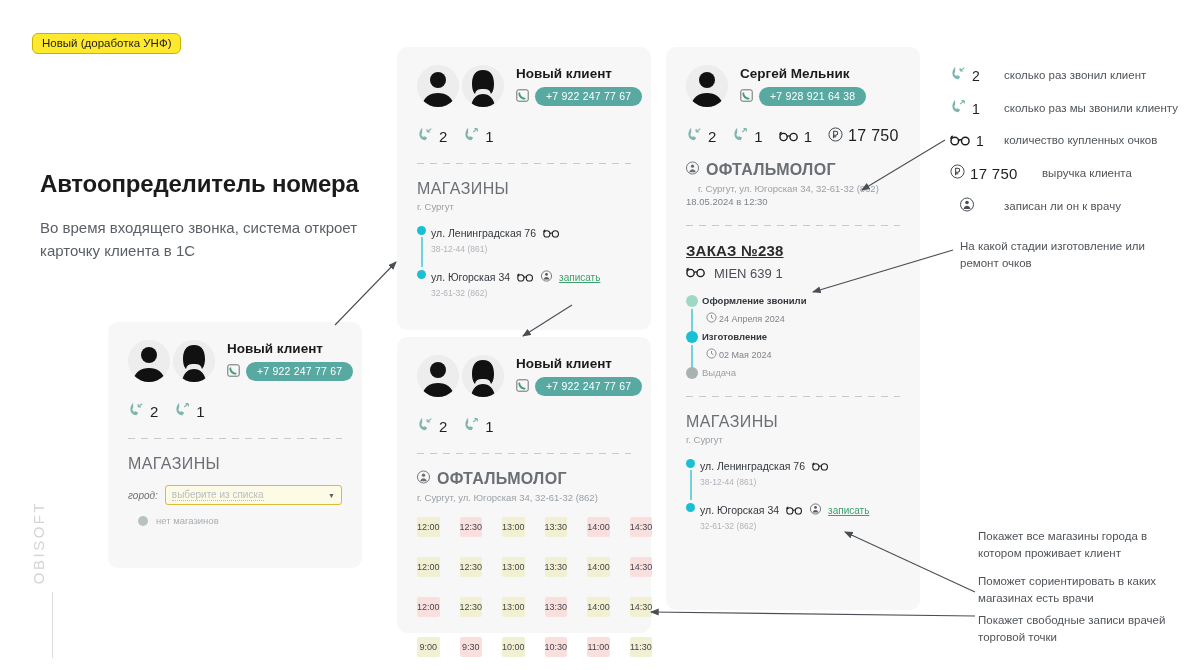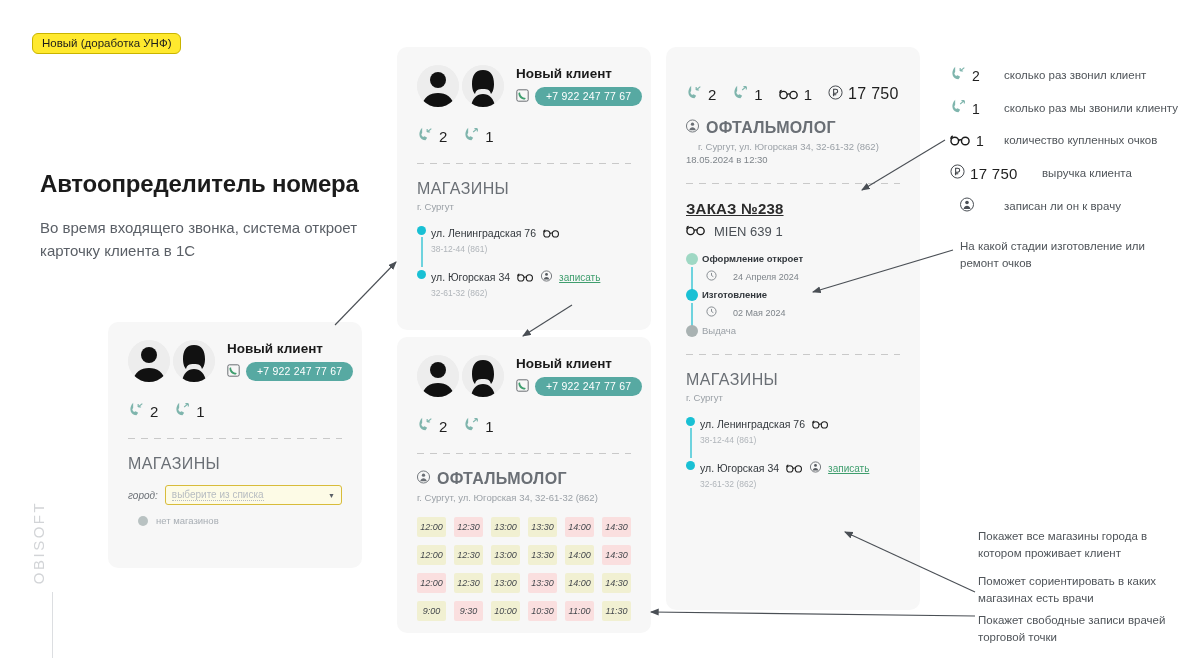--- a/index.html
+++ b/index.html
@@ -102,41 +102,41 @@
   .empty-row{ display:flex; align-items:center; gap:8px; margin-top:10px; padding-left:10px; }
   .empty-dot{ width:10px; height:10px; border-radius:50%; background:#b9c2c2; }
   .empty-text{ font-size:9.5px; color:#a8aeb4; }
 
   
   .doc-title{ display:flex; align-items:center; gap:7px; margin-top:16px; font-size:16px; color:#6a6f75; letter-spacing:.3px;font-weight:bold; }
   .doc-sub{ font-size:9.5px; color:#9aa0a6; margin-top:4px; }
   .doc-sub2{ font-size:9.5px; color:#7e848a; margin-top:2px; }
 
   
-  .slots{ display:grid; grid-template-columns:repeat(6,1fr); gap:8px; margin-top:14px;font-style:italic; }
+  .slots{ display:grid; grid-template-columns:repeat(6,1fr); gap:20px; margin-top:14px; }
   .slot{
     height:20px; display:flex; align-items:center; justify-content:center;
     font-size:9px; color:#44484d; border-radius:2px;
   }
   .slot.y{ background:#f1f0d2; }
   .slot.p{ background:#fadfdf; }
 
   
   .order-title{ margin-top:16px; font-size:15px; font-weight:bold; color:#2b2b2b; text-decoration:underline; letter-spacing:.2px; }
   .order-model{ display:flex; align-items:center; gap:8px; margin-top:7px; font-size:13px; color:#4a4f55; }
   .timeline{ margin-top:14px; padding-left:16px; position:relative; }
   .tl-step{ position:relative; margin-bottom:6px; }
   .tl-dot{ position:absolute; left:-16px; top:0px; width:12px; height:12px; border-radius:50%; }
   .tl-dot.done{ background:#9fd8c4; }
   .tl-dot.active{ background:#19c0d4; }
   .tl-dot.todo{ background:#a9b2b2; }
   .tl-rail{ position:absolute; left:-11px; top:14px; width:1.5px; height:28px; background:#6ed3de; }
   .tl-label{ font-size:9.5px; font-weight:bold; color:#33383d; }
   .tl-label.muted{ font-weight:normal; color:#9aa0a6; }
-  .tl-date{ display:flex; align-items:center; gap:16px; margin:6px 0 0 4px; font-size:9px; color:#7e848a; }
+  .tl-date{ display:flex; align-items:center; gap:2px; margin:6px 0 0 4px; font-size:9px; color:#7e848a; }
 
   
   .legend{ left:950px; top:66px; width:250px; }
   .legend-row{ display:flex; align-items:center; margin-bottom:14px; }
   .legend-ico{ width:54px; display:flex; align-items:center; gap:5px; justify-content:flex-start; }
   .legend-ico .num{ font-size:14px; color:#1f1f1f; }
   .legend-ico.wide{ width:92px; }
   .legend-ico.wide .num{ font-size:15px; letter-spacing:.3px; }
   .legend-txt{ font-size:11.5px; color:#4f5459; line-height:1.35; }
 
@@ -431,20 +431,43 @@
         <div class="slot y">10:00</div>
         <div class="slot p">10:30</div>
         <div class="slot p">11:00</div>
         <div class="slot y">11:30</div>
       </div>
   </div>
 </div>
 
 <div class="abs card" id="card-client">
   <div class="card-pad">
+    <div class="client-head">
+      <div class="avatars">
+        <div class="avatar">
+          <svg width="42" height="42" viewBox="0 0 42 42">
+              <circle cx="21" cy="21" r="21" fill="#ededed"></circle>
+              <circle cx="21" cy="15" r="8" fill="#111"></circle>
+              <path d="M5 42c1-10 8-14 16-14s15 4 16 14z" fill="#111"></path>
+            </svg>
+        </div>
+      </div>
+      <div class="client-info">
+        <div class="client-name">Сергей Мельник</div>
+        <div class="phone-row">
+          <span>
+            <svg width="13" height="13" viewBox="0 0 16 16">
+                <rect x="1" y="1" width="14" height="14" rx="2" fill="none" stroke="#4a4f55" stroke-width="1"></rect>
+                <path d="M5 4c0 4 3 7 7 7l-1 2c-5 0-8-3-8-8z" fill="#3f9e6e"></path>
+              </svg>
+          </span>
+          <span class="phone-pill">+7 928 921 64 38</span>
+        </div>
+      </div>
+    </div>
 
     <div class="stats">
       <div class="stat">
         <span>
           <svg width="17" height="15" viewBox="0 0 20 18">
               <path d="M6 1C3 4 2 8 3 11c1 3 4 5 7 5l2-3-3-2-2 1c-1-1-2-2-2-3l1-2z" fill="#7fb5ad"></path>
               <path d="M17 2l-5 4m0 0h3.5M12 6V2.5" stroke="#7fb5ad" stroke-width="1.4" fill="none"></path>
             </svg>
         </span>
         <span class="num">2</span>
@@ -505,21 +528,21 @@
             <path d="M1 4c0-2 1-3 2-3" fill="none" stroke="#1b1b1b" stroke-width="1.5"></path>
           </svg>
       </span>
       <span>MIEN 639 1</span>
     </div>
 
     <div class="timeline">
       <div class="tl-step">
         <span class="tl-dot done"></span>
         <span class="tl-rail"></span>
-        <div class="tl-label">Оформление откроет</div>
+        <div class="tl-label">Оформление звонили</div>
         <div class="tl-date">
           <span>
             <svg width="11" height="11" viewBox="0 0 12 12">
                 <circle cx="6" cy="6" r="5" fill="none" stroke="#7e848a" stroke-width="1"></circle>
                 <path d="M6 3.2V6l2 1.3" stroke="#7e848a" stroke-width="1" fill="none"></path>
               </svg>
           </span>
           <span>24 Апреля 2024</span>
         </div>
       </div>

